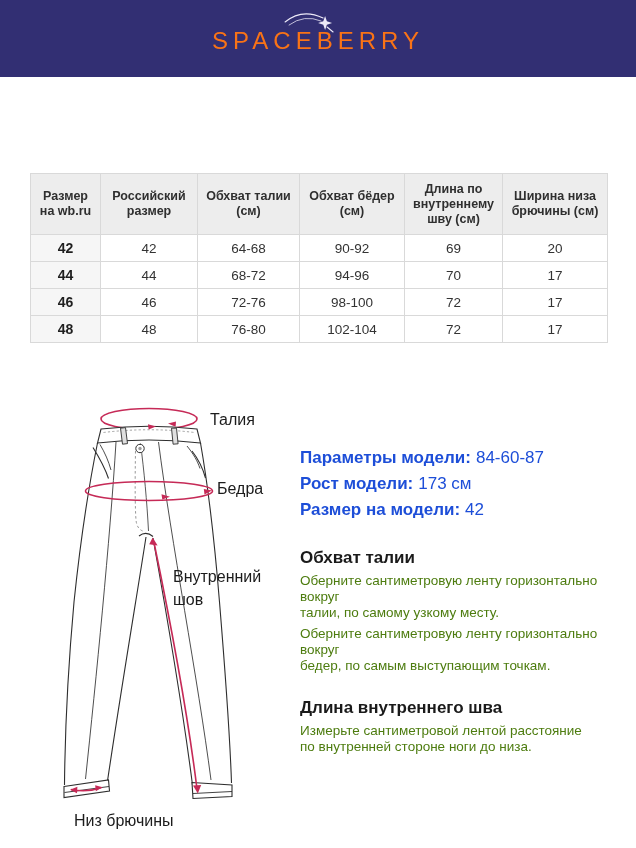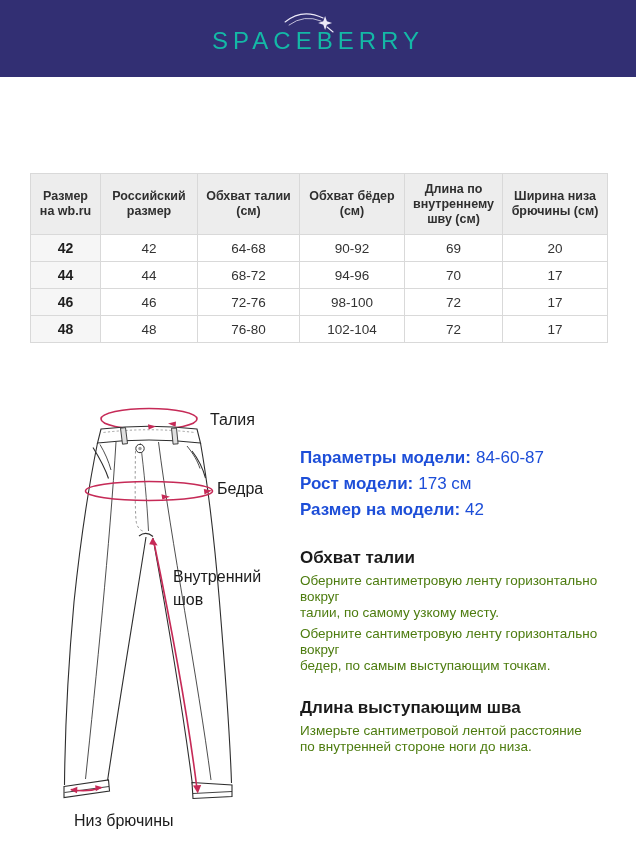--- a/index.html
+++ b/index.html
@@ -2,21 +2,21 @@
 <html><head>
 <meta charset="utf-8">
 <style>
   html,body{margin:0;padding:0;background:#fff;}
   .page{position:relative;width:636px;height:848px;background:#ffffff;overflow:hidden;
         font-family:"Liberation Sans",sans-serif;color:#222;}
 
   
   .brand-header{position:absolute;left:0;top:0;width:636px;height:77px;background:#322f73;}
   .logo{position:absolute;left:50%;top:27px;transform:translateX(-50%);
-        font-size:24px;font-weight:400;letter-spacing:5px;color:#14b8a6;white-space:nowrap;}
+        font-size:24px;font-weight:400;letter-spacing:5px;color:#f97316;white-space:nowrap;}
   .comet{position:absolute;left:70px;top:-21px;width:56px;height:28px;}
 
   
   .size-table{position:absolute;left:30px;top:173px;width:577px;border-collapse:collapse;
               table-layout:fixed;}
   .size-table th,.size-table td{border:1px solid #d9d9d9;text-align:center;vertical-align:middle;}
   .size-table th{height:56px;background:#ededed;font-size:12.5px;font-weight:600;color:#2f2f2f;
                  line-height:15px;padding:2px 4px;}
   .size-table td{height:26px;font-size:13.5px;font-weight:400;color:#333;background:#fff;padding:0 3px;}
   .size-table td.size-col{font-weight:700;font-size:14px;color:#1f1f1f;background:#f6f6f6;}
@@ -181,18 +181,18 @@
   <div class="guide-section gs-1">
     <div class="guide-title">Обхват талии</div>
     <div class="guide-text">Оберните сантиметровую ленту горизонтально вокруг
 талии, по самому узкому месту.</div>
   </div>
   <div class="guide-section gs-2">
     <div class="guide-text">Оберните сантиметровую ленту горизонтально вокруг
 бедер, по самым выступающим точкам.</div>
   </div>
   <div class="guide-section gs-3">
-    <div class="guide-title">Длина выступающим шва</div>
+    <div class="guide-title">Длина внутреннего шва</div>
     <div class="guide-text">Измерьте сантиметровой лентой расстояние
 по внутренней стороне ноги до низа.</div>
   </div>
 
 </div>
 
 </body></html>

